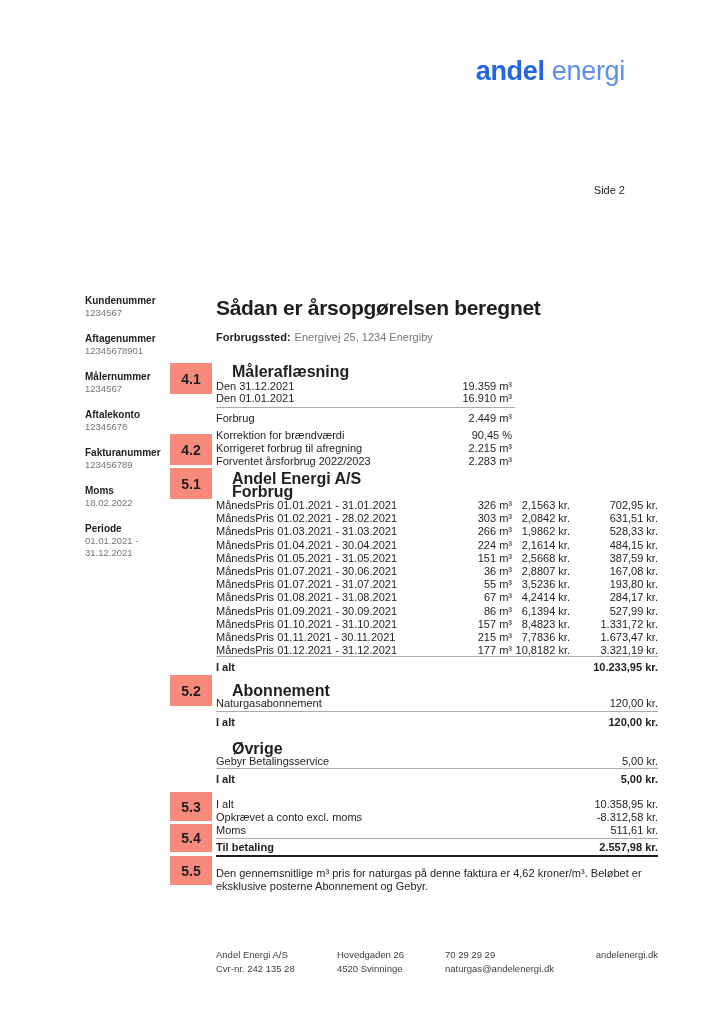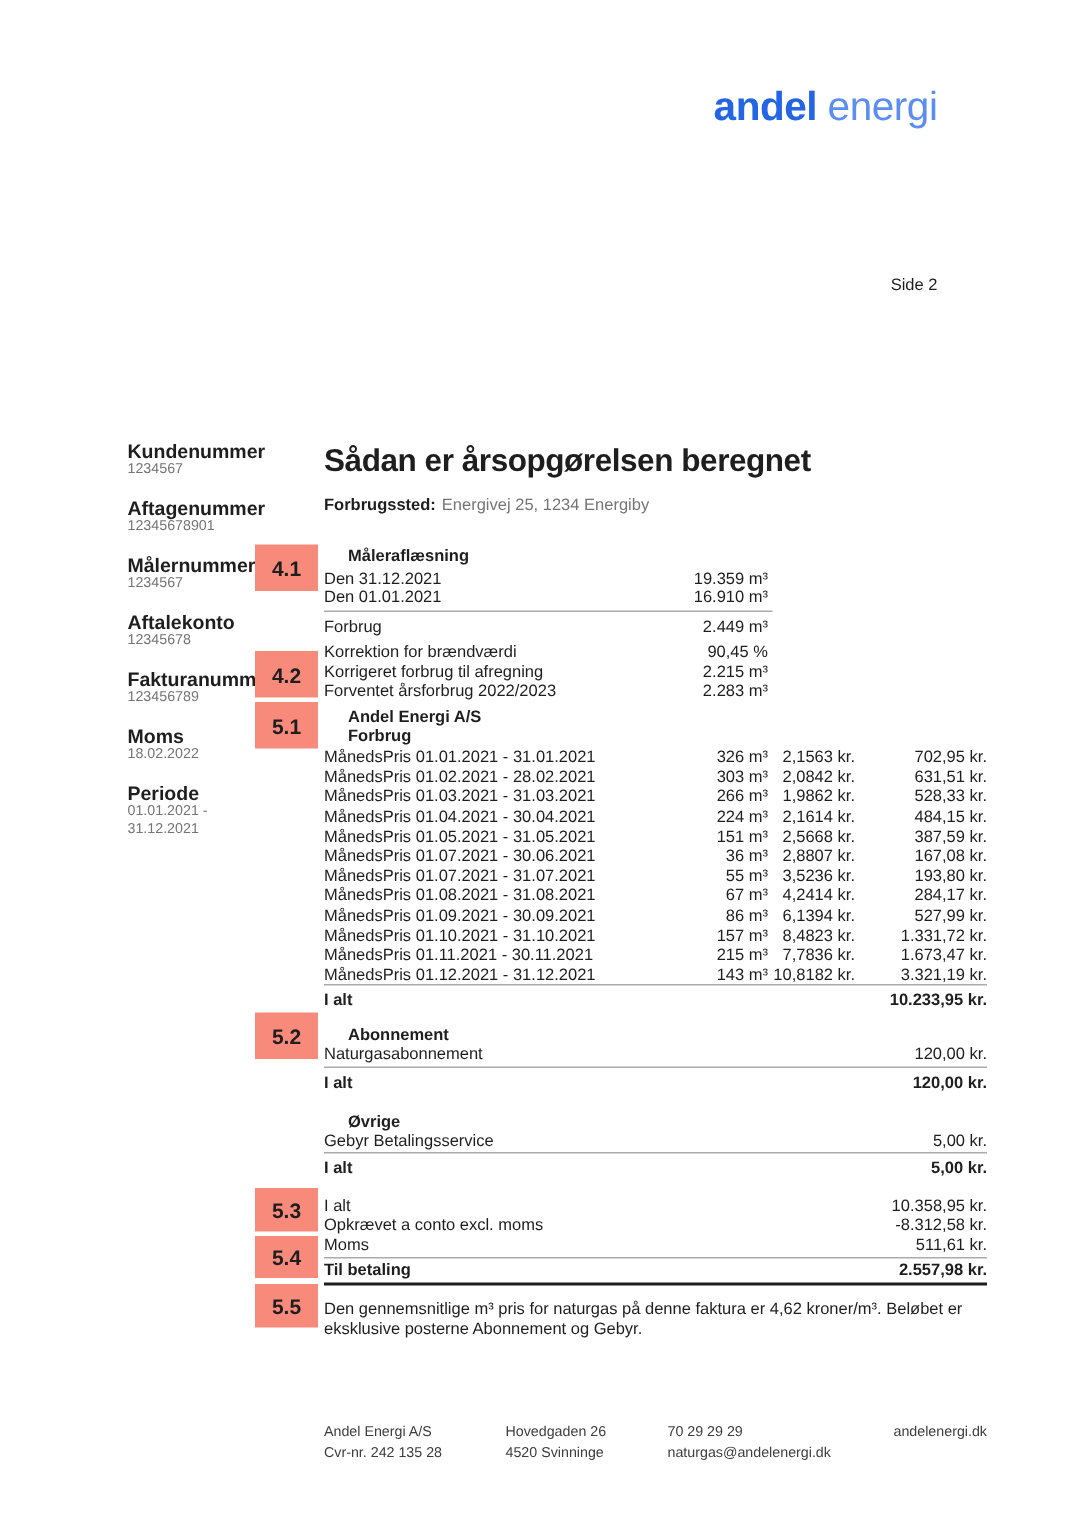--- a/index.html
+++ b/index.html
@@ -9,40 +9,40 @@
   }
   
   .logo { position:absolute; top:56px; right:62px; font-size:27px; letter-spacing:-0.3px; white-space:nowrap; }
   .logo .b { font-weight:700; color:#2465e6; }
   .logo .l { font-weight:400; color:#5b8ef0; margin-left:7px; }
   .pageno { position:absolute; top:184px; right:62px; font-size:11px; color:#1e1e1e; }
 
   
   .sidebar { position:absolute; left:85px; top:295px; width:82px; }
   .sb-field { margin-bottom:14px; }
-  .sb-label { font-size:13px; font-weight:700; line-height:12px; color:#1e1e1e; }
+  .sb-label { font-size:10px; font-weight:700; line-height:12px; color:#1e1e1e; }
   .sb-value { font-size:9.5px; line-height:12px; color:#757575; }
 
   
   .badge {
     position:absolute; left:170px; width:42px; height:31px; background:#f88a7c;
     color:#1e1e1e; font-size:14px; font-weight:600;
     display:flex; align-items:center; justify-content:center;
   }
   #b41{top:363px} #b42{top:434px} #b51{top:468px} #b52{top:675px}
   #b53{top:792px; height:29px} #b54{top:824px; height:28px} #b55{top:856px; height:29px}
 
   
   .main { position:absolute; left:216px; top:10px; width:442px; height:1018px; }
   .title { position:absolute; top:286px; left:0; font-size:21px; font-weight:600; letter-spacing:-0.3px; white-space:nowrap; }
   .site { position:absolute; top:321px; left:0; font-size:11px; white-space:nowrap; }
   .site .sl { font-weight:700; }
   .site .sv { color:#757575; margin-left:4px; }
 
-  .shead { position:absolute; left:0; font-size:11px; font-weight:700; line-height:13px; white-space:nowrap;padding-left:16px; }
+  .shead { position:absolute; left:0; font-size:16px; font-weight:700; line-height:13px; white-space:nowrap;padding-left:16px; }
   .row { position:absolute; left:0; width:442px; font-size:11px; line-height:13px; white-space:nowrap; }
   .row .amt  { position:absolute; right:0; top:0; }
   .row .v146 { position:absolute; right:146px; top:0; }
   .bold { font-weight:700; }
 
   .mrows { position:absolute; left:0; top:489px; width:442px; }
   .mrow { position:relative; height:13.2px; font-size:11px; line-height:13px; white-space:nowrap; }
   .mrow .vol   { position:absolute; right:146px; top:0; }
   .mrow .price { position:absolute; right:88px;  top:0; }
   .mrow .amt   { position:absolute; right:0;     top:0; }
@@ -227,21 +227,21 @@
 
       <div class="mrow">
         <span class="lbl">MånedsPris 01.11.2021 - 30.11.2021</span>
         <span class="vol">215 m³</span>
         <span class="price">7,7836 kr.</span>
         <span class="amt">1.673,47 kr.</span>
       </div>
 
       <div class="mrow">
         <span class="lbl">MånedsPris 01.12.2021 - 31.12.2021</span>
-        <span class="vol">143 m³</span>
+        <span class="vol">177 m³</span>
         <span class="price">10,8182 kr.</span>
         <span class="amt">3.321,19 kr.</span>
       </div>
     </div>
 
     <div class="hline" id="ln-cons"></div>
     <div class="row bold" style="top:651px">
       <span>I alt</span>
       <span class="amt">10.233,95 kr.</span>
     </div>

